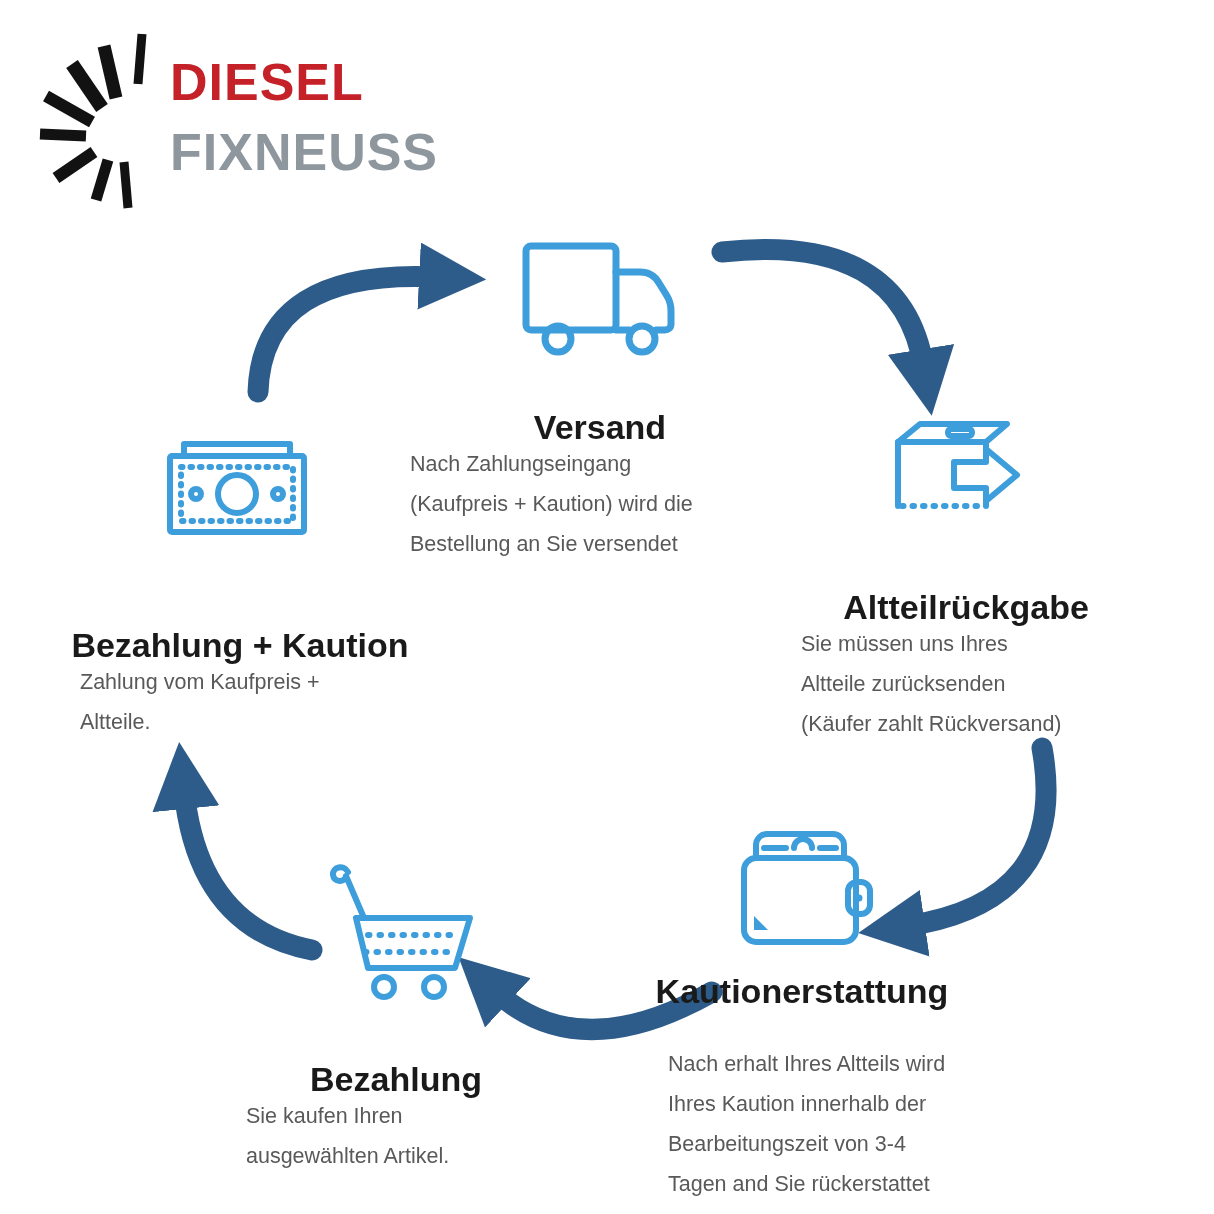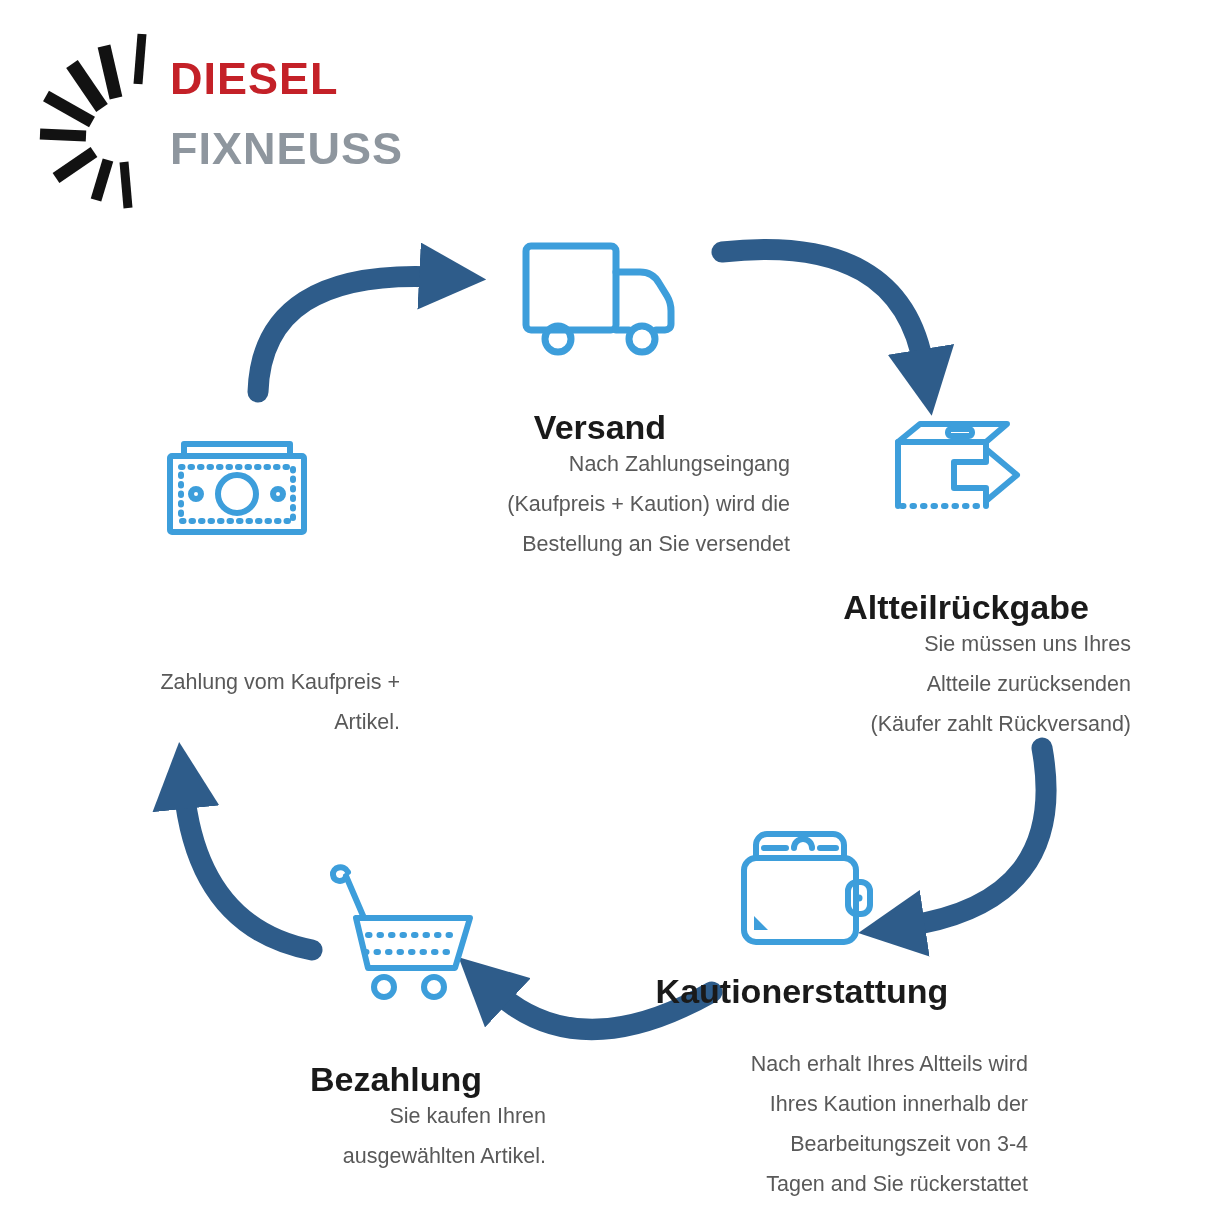--- a/index.html
+++ b/index.html
@@ -8,25 +8,25 @@
   .canvas { position:relative; width:1214px; height:1214px; background:#fff; overflow:hidden; margin:0 auto; }
 
   #arrows { position:absolute; inset:0; width:100%; height:100%; color:var(--arrow-blue,#2e5c8a); pointer-events:none; }
   #arrows path.flow { fill:none; stroke:currentColor; stroke-width:21; stroke-linecap:round; }
 
   .icon { position:absolute; color:var(--icon-blue,#3d9edb); }
   .icon * { vector-effect:none; }
 
   .step-title { position:absolute; transform:translateX(-50%); font-size:34px; font-weight:bold;
                 color:var(--heading,#1a1a1a); white-space:nowrap; }
-  .step-lines { position:absolute; transform:translateX(-50%); text-align:right; font-size:21.5px;
+  .step-lines { position:absolute; transform:translateX(-50%); text-align:left; font-size:21.5px;
                 color:var(--body-text,#595959); line-height:40px; }
 
   .logo-burst { position:absolute; left:28px; top:10px; color:#121212; }
-  .logo-word  { position:absolute; left:170px; font-weight:800; font-size:45px; letter-spacing:1px; line-height:1; }
+  .logo-word  { position:absolute; left:170px; font-weight:800; font-size:52px; letter-spacing:1px; line-height:1; }
   .logo-word.w1 { top:56px;  color:var(--logo-red,#c42128); }
   .logo-word.w2 { top:126px; color:var(--logo-gray,#8e969e);text-align:center; }
 </style>
 </head>
 <body>
 
 <div class="canvas">
 
   <svg id="arrows" viewBox="0 0 1214 1214" aria-hidden="true">
     <defs>
@@ -130,18 +130,19 @@
   <svg class="icon" style="left:162px;top:432px" width="150" height="124" viewBox="0 0 150 124" aria-hidden="true">
     <g fill="none" stroke="currentColor" stroke-width="6" stroke-linecap="round" stroke-linejoin="round">
       <path d="M22 24 V12 H128 V24"></path>
       <rect x="8" y="24" width="134" height="76" rx="2"></rect>
       <rect x="19" y="35" width="112" height="54" stroke-dasharray="1.5 8"></rect>
       <circle cx="75" cy="62" r="19"></circle>
       <circle cx="34" cy="62" r="5"></circle>
       <circle cx="116" cy="62" r="5"></circle>
     </g>
   </svg>
+  <div class="step-title" style="left:240px;top:626px">Bezahlung + Kaution</div>
   <div class="step-lines" style="left:240px;top:662px;width:320px">
     <div>Zahlung vom Kaufpreis +</div>
-    <div>Artikel.</div>
+    <div>Altteile.</div>
   </div>
 
 </div>
 
 </body></html>

